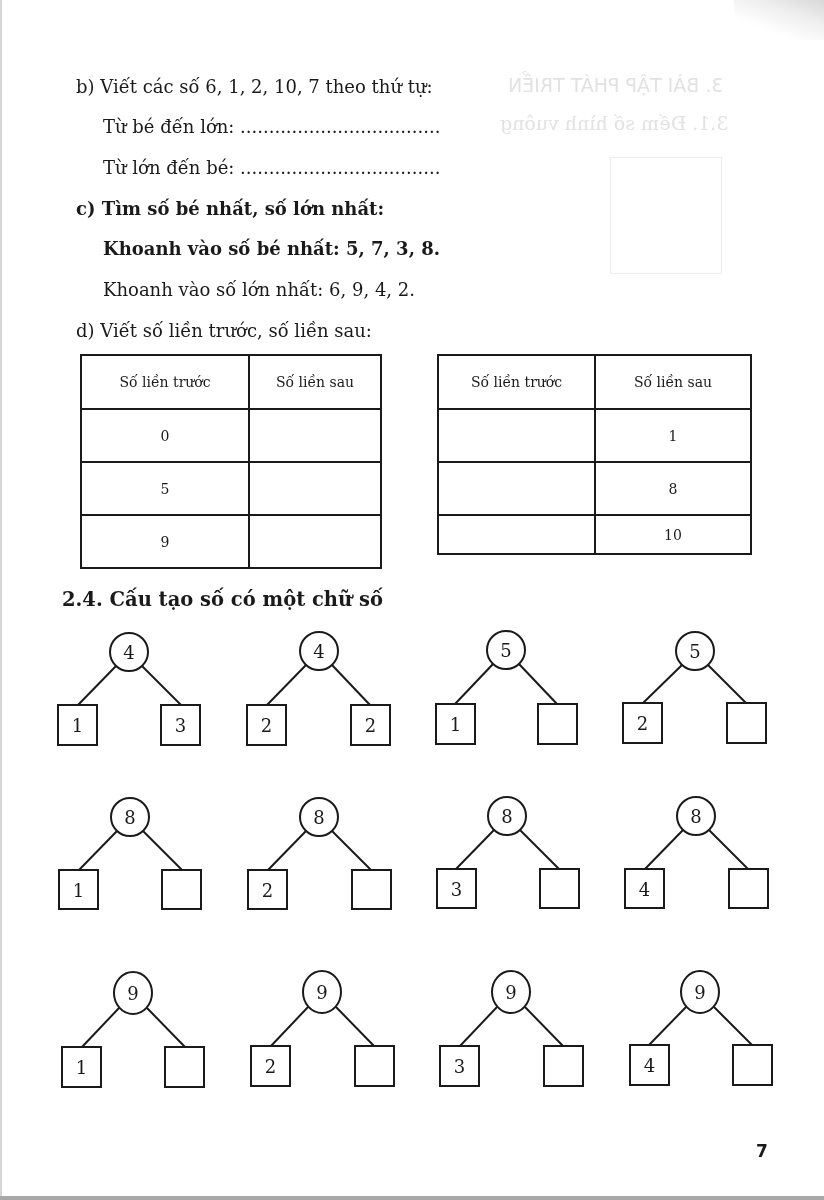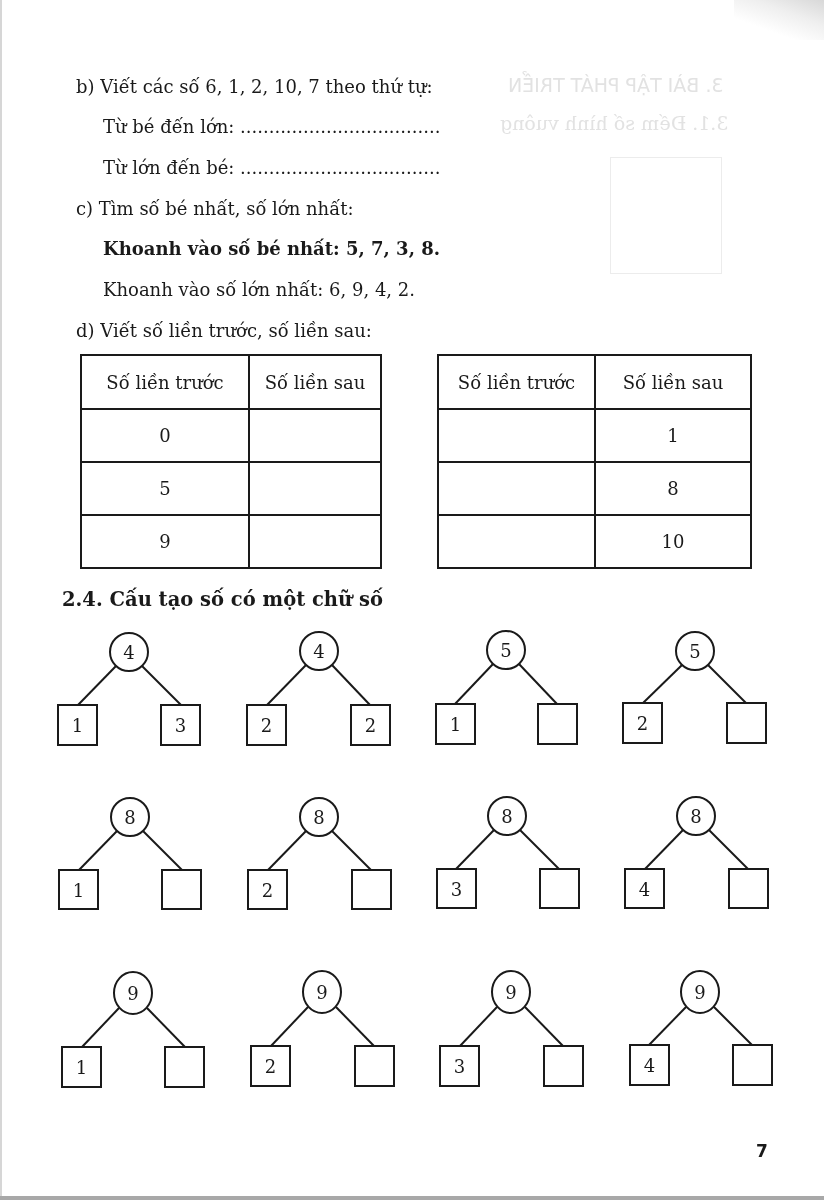--- a/index.html
+++ b/index.html
@@ -22,21 +22,21 @@
     font-family: "DejaVu Sans", "Liberation Sans", sans-serif; white-space: nowrap;
   }
   .ghost-serif { font-family: "DejaVu Serif", "Liberation Serif", serif; }
 
   .line { position: absolute; font-size: 18px; white-space: nowrap; line-height: 1; }
   .indent { left: 103px; }
   .label { left: 76px; }
 
   table.seq {
     position: absolute; border-collapse: collapse;
-    font-family: "DejaVu Serif", "Liberation Serif", serif; font-size: 18px; color: #1a1a1a;
+    font-family: "DejaVu Serif", "Liberation Serif", serif; font-size: 14px; color: #1a1a1a;
   }
   table.seq td, table.seq th {
     border: 2px solid #1a1a1a; text-align: center; font-weight: normal; padding: 0;
   }
   .section-title {
     position: absolute; left: 62px; top: 588px;
     font-size: 19.5px; font-weight: bold; white-space: nowrap;
   }
   .page-number {
     position: absolute; left: 756px; top: 1141px;
@@ -54,21 +54,21 @@
   <div class="bottom-band"></div>
 
   <div class="ghost" style="left:508px; top:74px; font-size:19px;">3. BÀI TẬP PHÁT TRIỂN</div>
   <div class="ghost ghost-serif" style="left:500px; top:112px; font-size:19px;">3.1. Đếm số hình vuông</div>
   <div style="position:absolute; left:610px; top:157px; width:110px; height:115px; border:1px solid #ececec;"></div>
 
   <div class="line label" style="top:78px;">b) Viết các số 6, 1, 2, 10, 7 theo thứ tự:</div>
   <div class="line indent" style="top:118px;">Từ bé đến lớn: ...................................</div>
   <div class="line indent" style="top:159px;">Từ lớn đến bé: ...................................</div>
 
-  <div class="line label" style="top:200px;">c) Tìm số bé nhất, số lớn nhất:</div>
+  <div class="line label" style="top:200px;font-weight:bold;">c) Tìm số bé nhất, số lớn nhất:</div>
   <div class="line indent" style="top:240px;font-weight:bold;">Khoanh vào số bé nhất: 5, 7, 3, 8.</div>
   <div class="line indent" style="top:281px;">Khoanh vào số lớn nhất: 6, 9, 4, 2.</div>
 
   <div class="line label" style="top:322px;">d) Viết số liền trước, số liền sau:</div>
 
   <table class="seq" style="left:80px; top:354px; width:302px;">
     <tbody>
         <tr style="height:54px;">
       <th style="width:166px;">Số liền trước</th>
       <th>Số liền sau</th>
@@ -95,21 +95,21 @@
       <th>Số liền sau</th>
     </tr>
     <tr style="height:53px;">
       <td></td>
       <td>1</td>
     </tr>
     <tr style="height:53px;">
       <td></td>
       <td>8</td>
     </tr>
-    <tr style="height:53px;">
+    <tr style="height:39px;">
       <td></td>
       <td>10</td>
     </tr>
   </tbody>
     </table>
 
   <div class="section-title">2.4. Cấu tạo số có một chữ số</div>
 
   <svg class="trees" width="824" height="1200">
 

